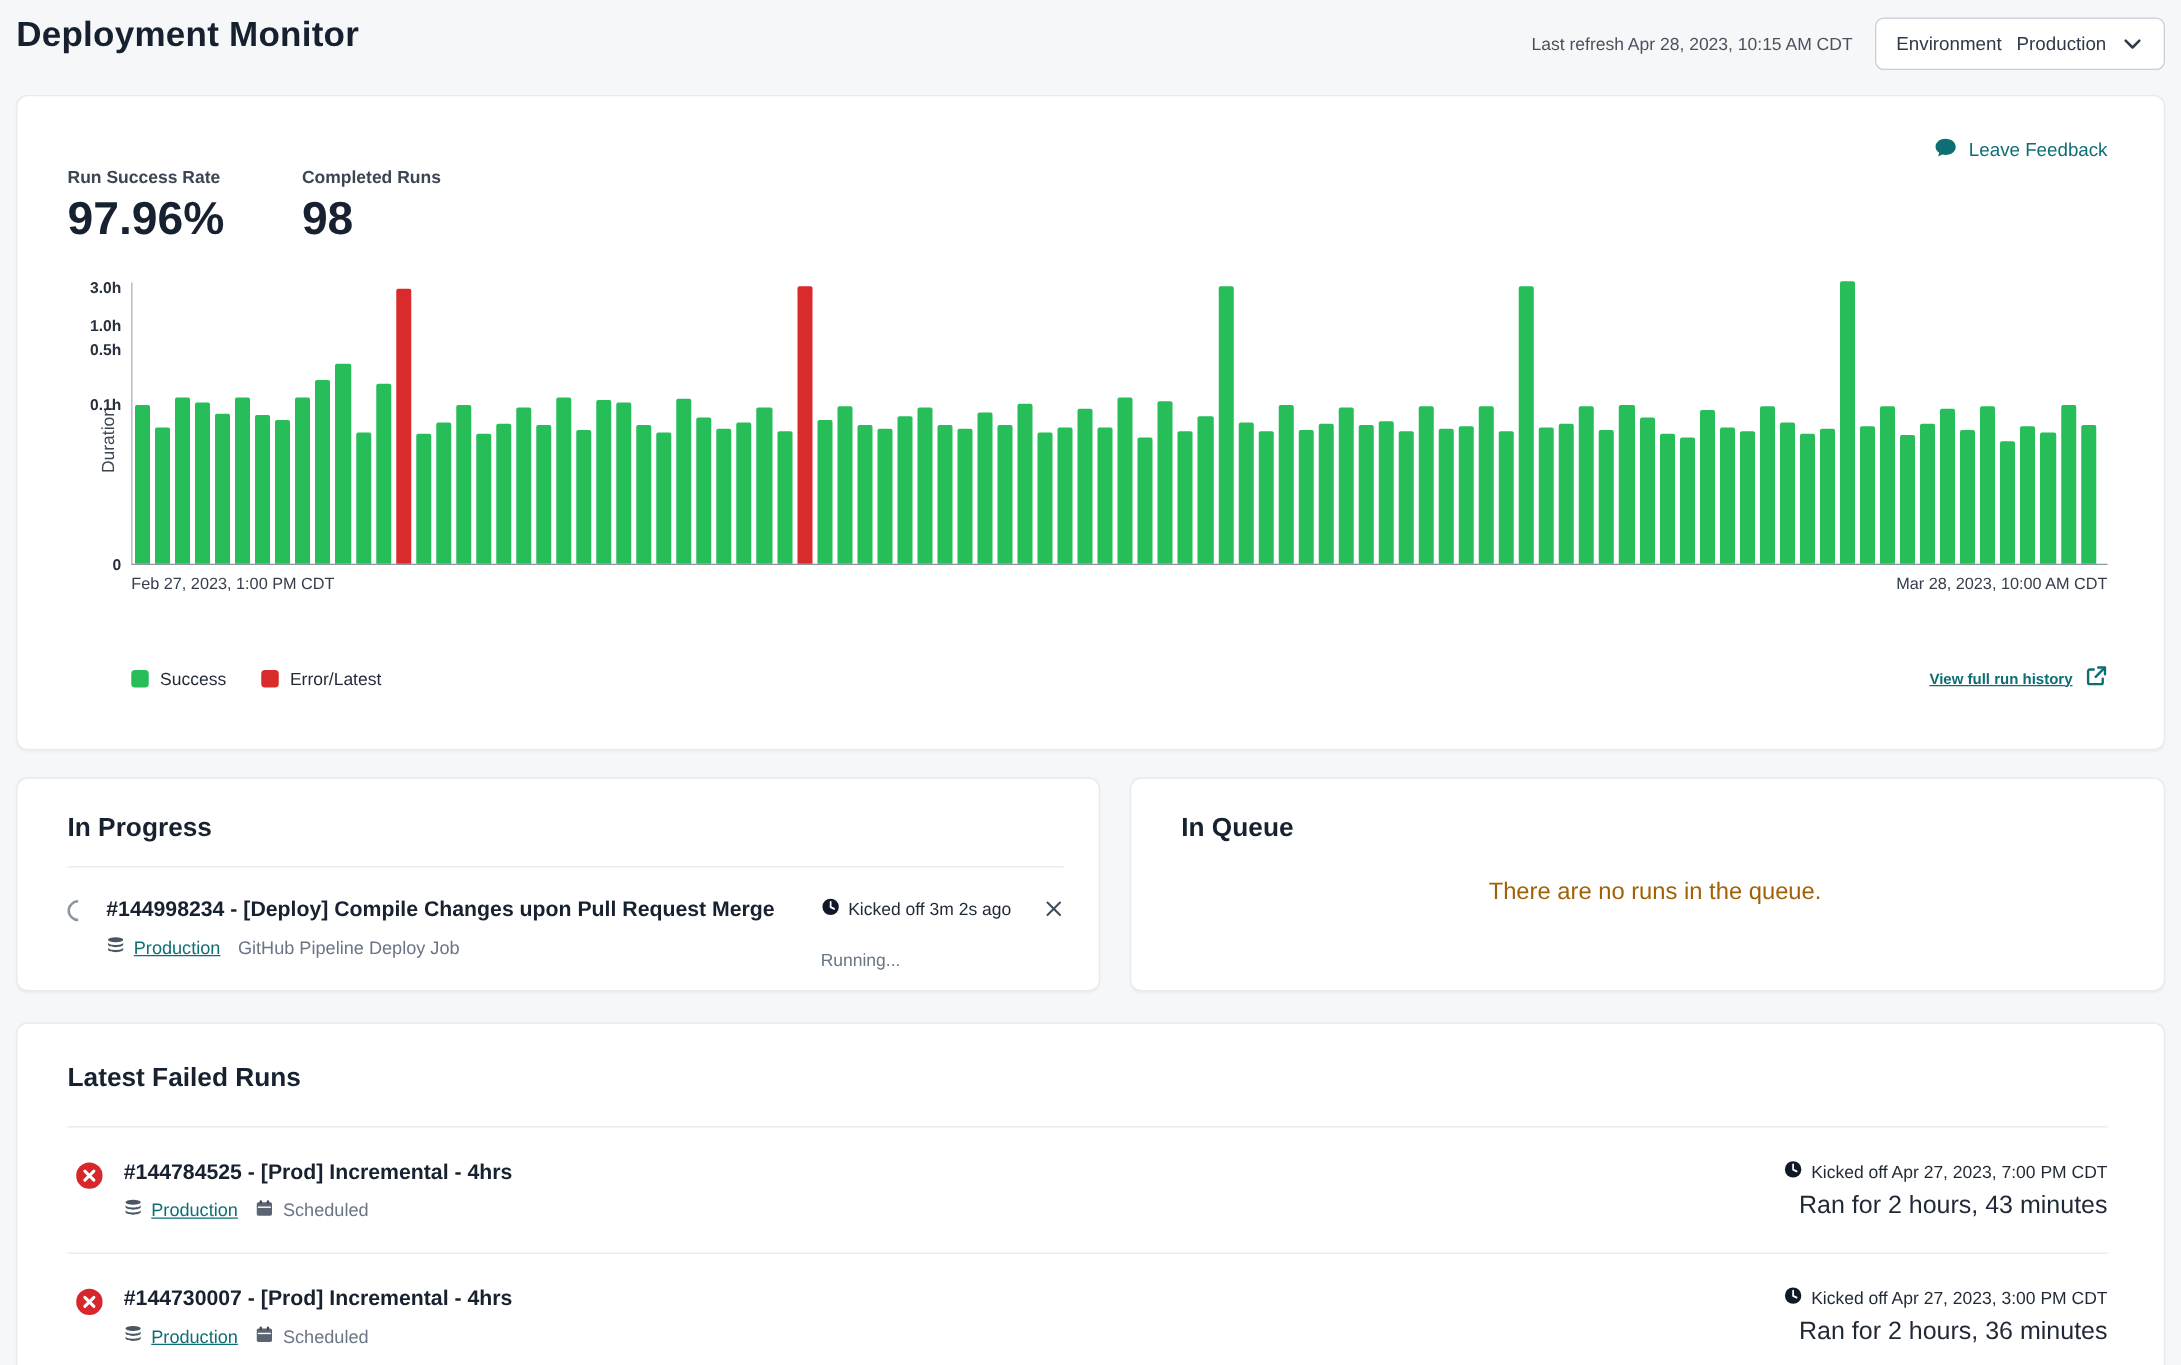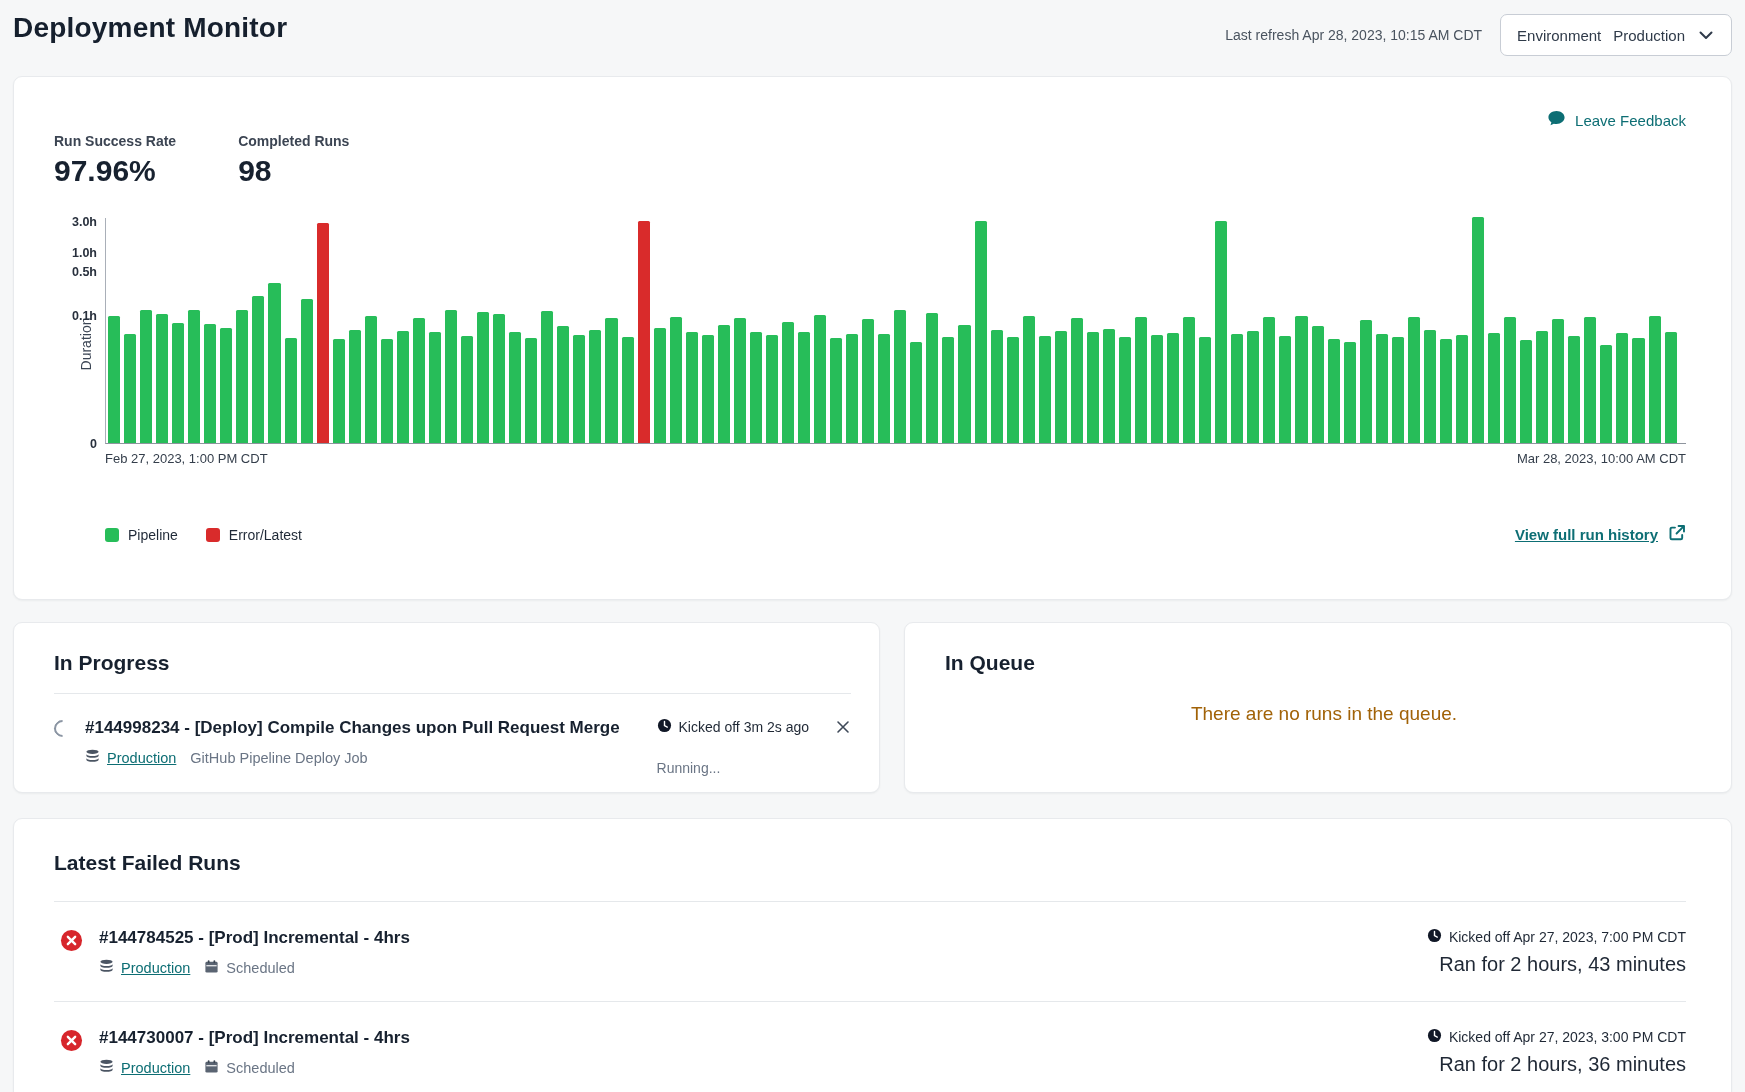--- a/index.html
+++ b/index.html
@@ -33,21 +33,21 @@
 
   
   .recent-runs { position:relative; padding:30px 45px 22px 40px; height:524px; }
   .feedback-link {
     position:absolute; top:32px; right:45px;
     display:flex; align-items:center; gap:9px;
     color:#0d6e74; font-size:15px; cursor:pointer; text-decoration:none;
   }
   .stats { display:flex; gap:62px; margin-top:26px; }
   .stat-label { font-size:14px; font-weight:700; color:#3c4553; }
-  .stat-value { font-size:30px; font-weight:700; color:#17212f; margin-top:5px; }
+  .stat-value { font-size:37px; font-weight:700; color:#17212f; margin-top:5px; }
 
   .chart { position:relative; margin-top:30px; height:262px; }
   .chart-ylabel {
     position:absolute; left:6px; top:118px; transform:rotate(-90deg); transform-origin:center;
     font-size:14px; color:#3b4554;
   }
   .chart-plot {
     position:absolute; left:51px; right:0; top:0; height:226px;
     border-left:1px solid #a9afb8; border-bottom:1px solid #8e959e;
   }
@@ -61,21 +61,21 @@
   }
   .bar { flex:1 1 0; border-radius:1.5px 1.5px 0 0; }
   .xlabels { position:absolute; left:51px; right:0; top:233px; display:flex; justify-content:space-between; font-size:13px; color:#343e4b; }
 
   .chart-footer { margin-top:44px; display:flex; align-items:center; justify-content:space-between; }
   .chart-legend { display:flex; gap:28px; margin-left:51px; }
   .legend-item { display:flex; align-items:center; gap:9px; font-size:14px; color:#1f2937; }
   .swatch { width:14px; height:14px; border-radius:3px; display:inline-block; }
   .history-link {
     display:flex; align-items:center; gap:10px;
-    color:#0d6e74; font-size:15px; font-weight:600; cursor:pointer;
+    color:#0d6e74; font-size:12px; font-weight:600; cursor:pointer;
   }
   .history-link .txt { text-decoration:underline; }
 
   
   .mid-row { display:flex; gap:24px; margin-top:22px; }
   .in-progress { width:867px; padding:28px 28px 26px 40px; height:171px; }
   .in-queue { flex:1; padding:28px 28px 26px 40px; height:171px; }
   .in-progress .divider { border-top:1px solid #e5e8eb; margin-top:18px; }
   .queue-empty { margin-top:28px; font-size:19px; color:#a16207;text-align:center; }
 
@@ -262,21 +262,21 @@
       <div class="xlabels">
         <span>Feb 27, 2023, 1:00 PM CDT</span>
         <span>Mar 28, 2023, 10:00 AM CDT</span>
       </div>
     </div>
 
     <div class="chart-footer">
       <div class="chart-legend">
           <div class="legend-item">
             <span class="swatch" style="background: rgb(39, 189, 89);"></span>
-            <span>Pipeline</span>
+            <span>Success</span>
           </div>
           <div class="legend-item">
             <span class="swatch" style="background: rgb(217, 43, 43);"></span>
             <span>Error/Latest</span>
           </div>
         </div>
       <a class="history-link">
         <span class="txt">View full run history</span>
         <span>
           <svg width="18" height="18" viewBox="0 0 16 16" fill="none" stroke="#0d6e74" stroke-width="1.7" stroke-linecap="round" stroke-linejoin="round">

